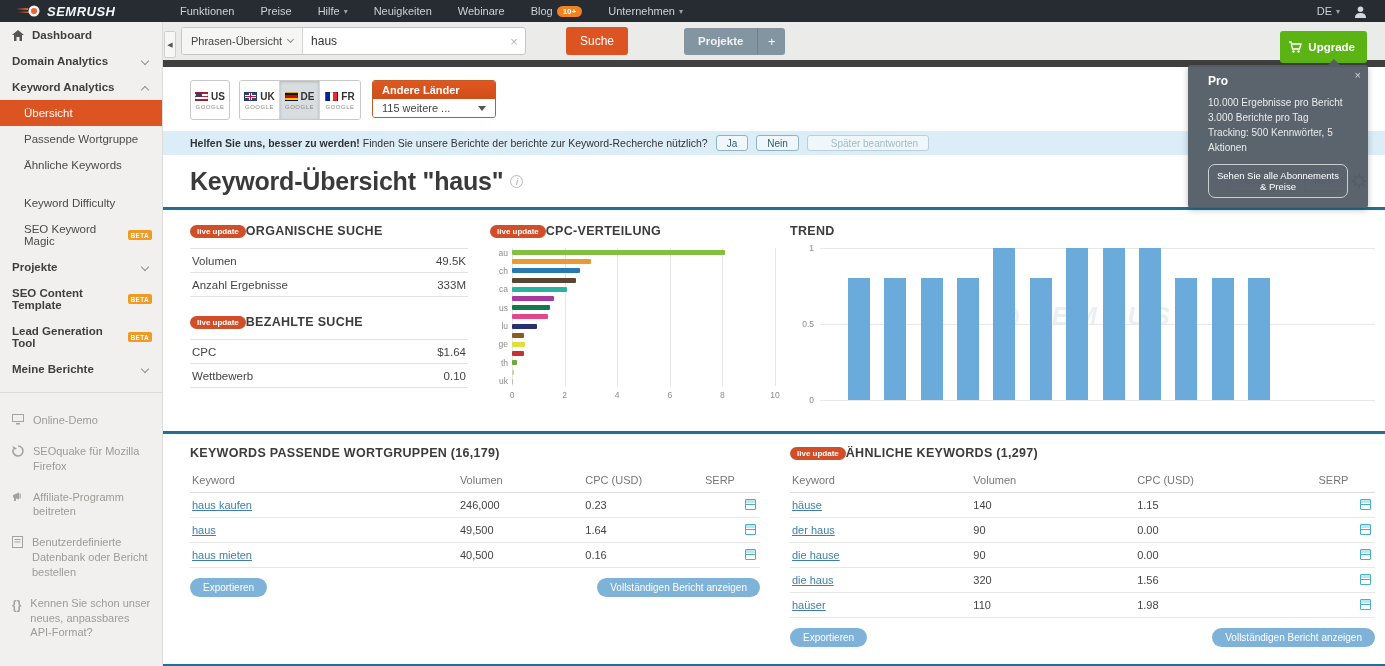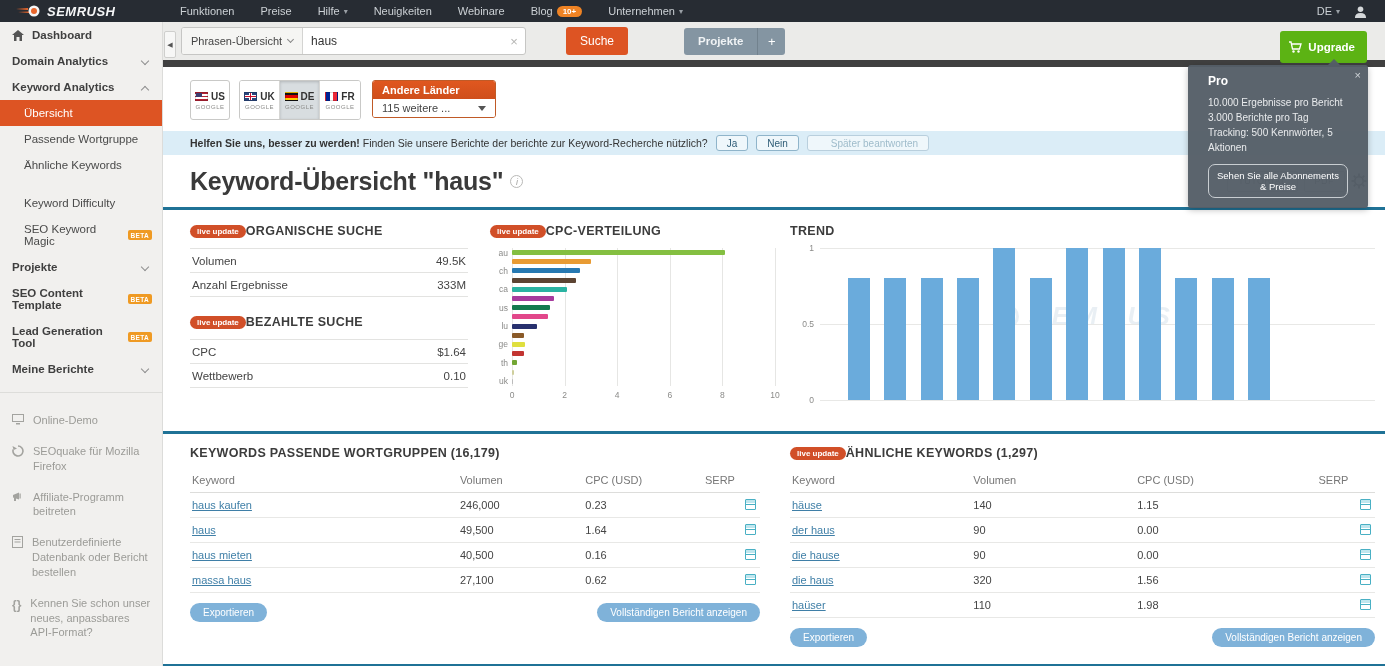--- a/index.html
+++ b/index.html
@@ -581,26 +581,20 @@
                 <td>49,500</td>
                 <td>1.64</td>
                 <td class="td-serp"><span class="serp-ico"></span></td>
               </tr>
             <tr>
                 <td><a class="kw-link">haus mieten</a></td>
                 <td>40,500</td>
                 <td>0.16</td>
                 <td class="td-serp"><span class="serp-ico"></span></td>
               </tr>
-            <tr>
-                <td><a class="kw-link">massa haus</a></td>
-                <td>27,100</td>
-                <td>0.62</td>
-                <td class="td-serp"><span class="serp-ico"></span></td>
-              </tr>
           </tbody>
         </table>
         <div class="tbl-foot">
           <button class="pill-btn">Exportieren</button>
           <button class="pill-btn">Vollständigen Bericht anzeigen</button>
         </div>
       </div>
 
       <div class="tbl-col tbl-right">
         <div class="panel-head" style="margin-bottom:2px;">

